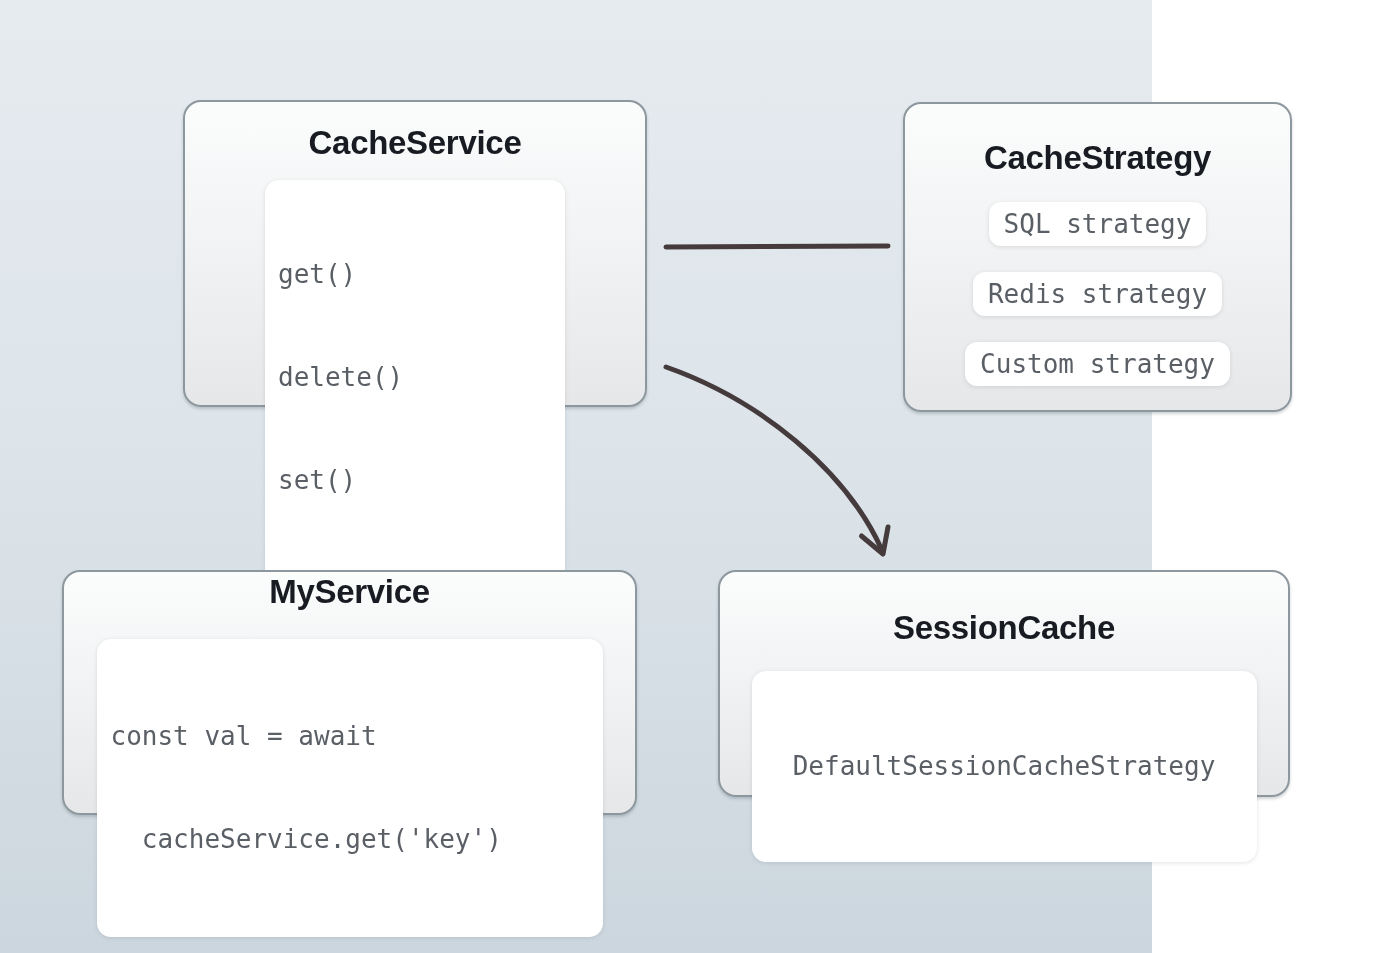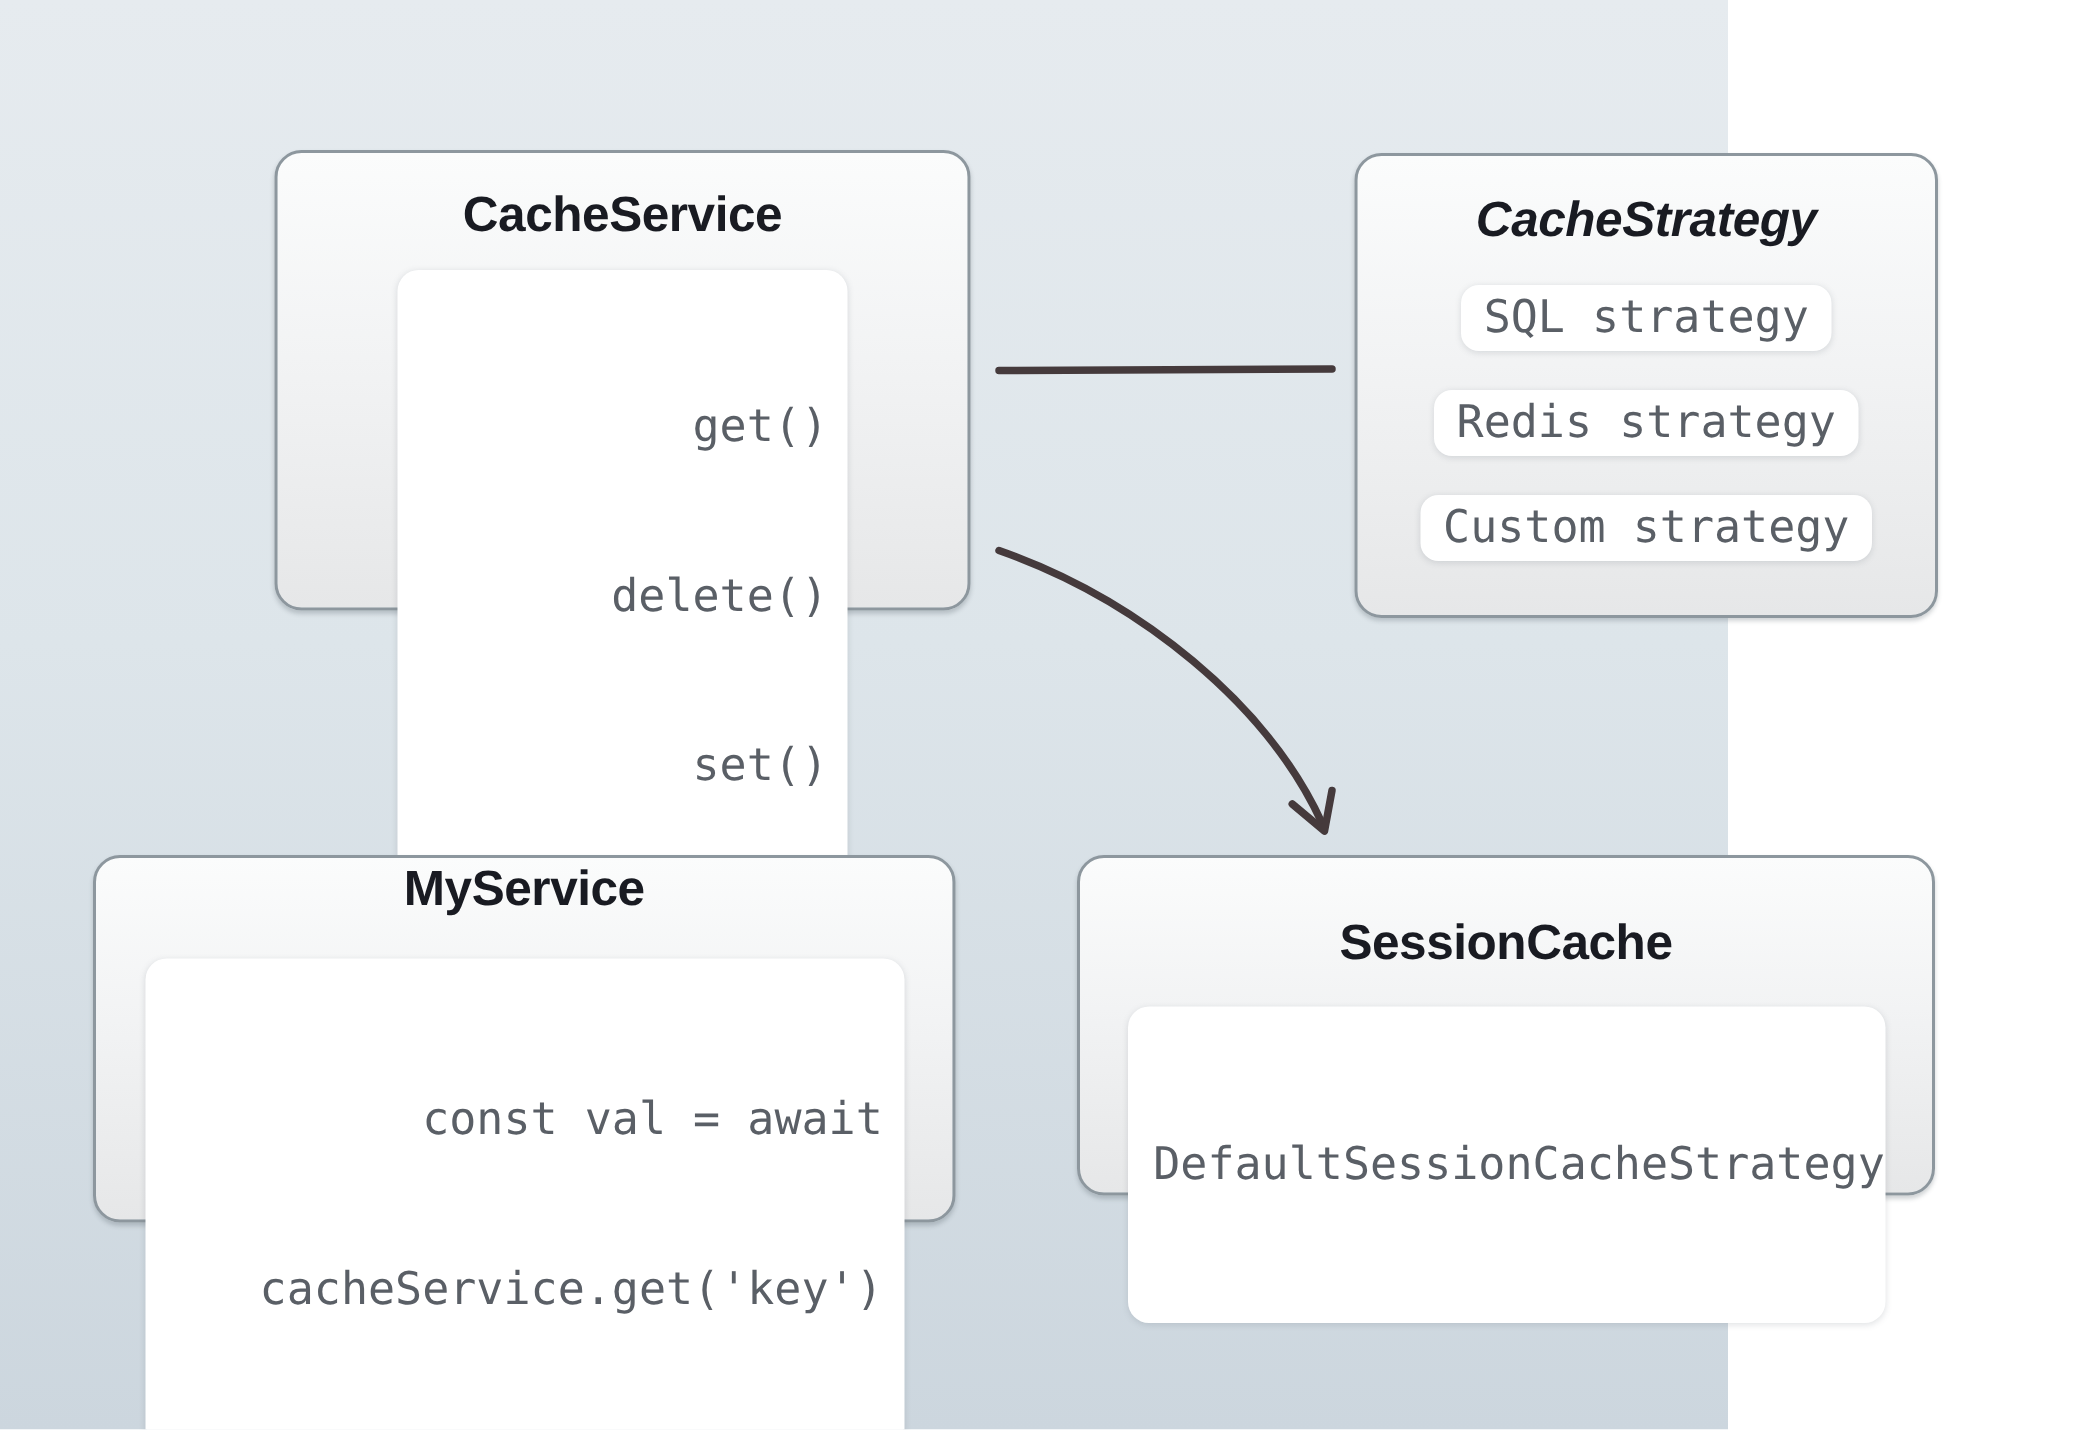--- a/index.html
+++ b/index.html
@@ -37,46 +37,45 @@
   .node-title {
     font-weight: bold;
     font-size: 33px;
     line-height: 40px;
     color: #191b22;
     letter-spacing: -0.3px;
   }
   .mono {
     font-family: "DejaVu Sans Mono", "Liberation Mono", monospace;
     color: #5a5f66;
-    font-size: 30px;
+    font-size: 26px;
   }
   .code-card {
     background: #ffffff;
     border-radius: 14px;
     box-shadow: 0 1px 4px rgba(90, 100, 110, 0.18);
     text-align: left;
     white-space: pre;
   }
   .code-line {
     line-height: 43px;
     white-space: pre;
-    text-align: right;
   }
   
   #node-cache-service { left: 183px; top: 100px; width: 464px; height: 307px; }
   #node-cache-service .node-title { margin-top: 21px; }
   #node-cache-service .code-card {
     width: 300px;
     margin: 17px auto 0;
     padding: 13px 13px;
     box-sizing: border-box;
   }
   
   #node-cache-strategy { left: 903px; top: 102px; width: 389px; height: 310px; }
-  #node-cache-strategy .node-title { margin-top: 22px; font-style: italic; }
+  #node-cache-strategy .node-title { margin-top: 34px; }
   .pill-stack {
     margin-top: 24px;
     display: flex;
     flex-direction: column;
     align-items: center;
     gap: 26px;
   }
   .pill {
     background: #ffffff;
     border-radius: 12px;

